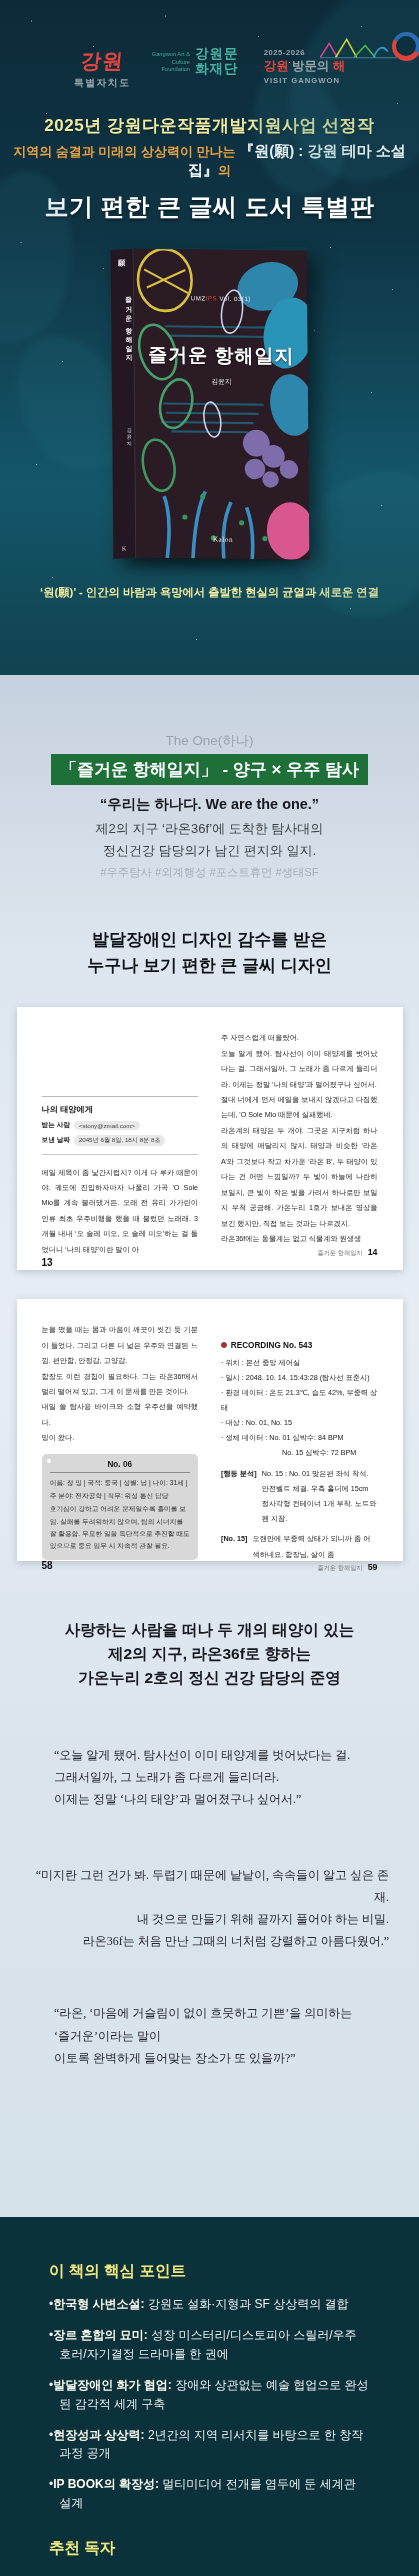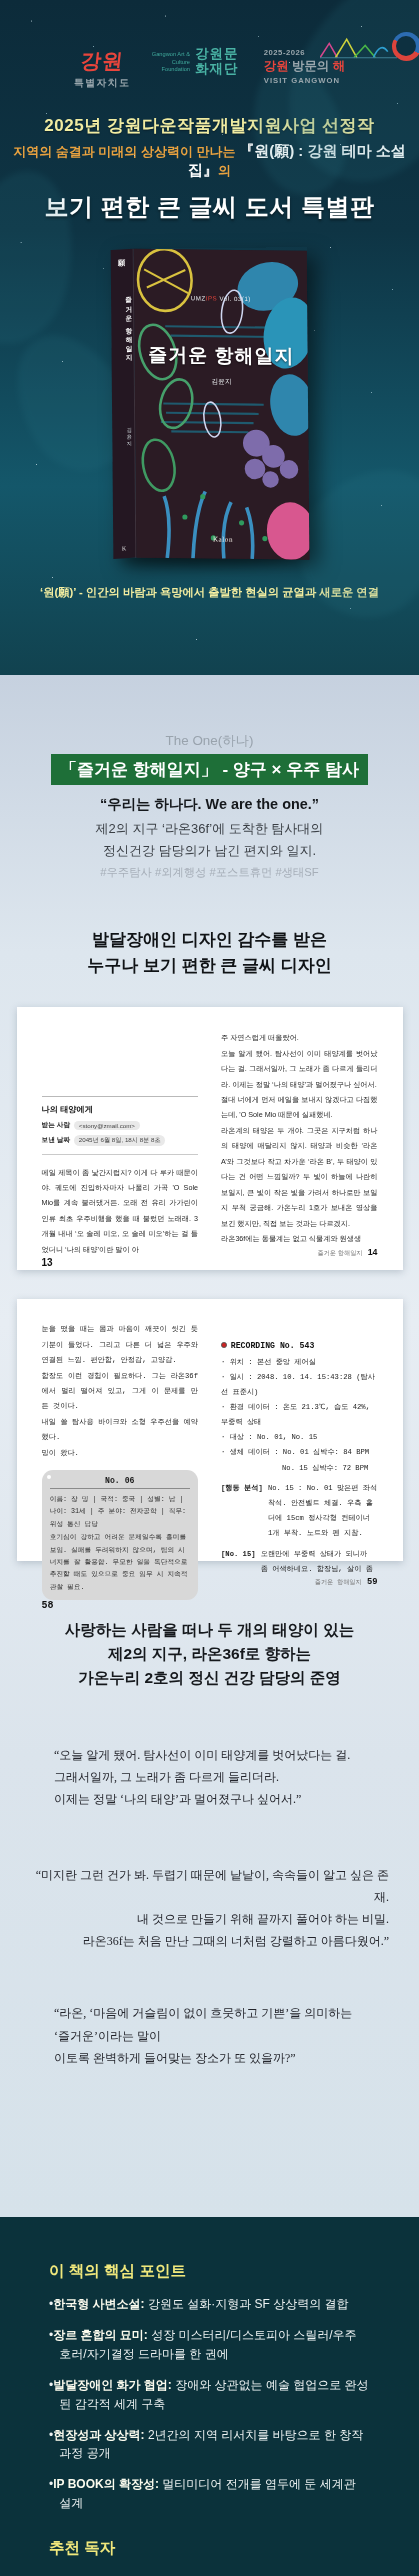--- a/index.html
+++ b/index.html
@@ -64,34 +64,34 @@
   .green-title-wrap{text-align:center;margin-top:4.1px;}
   .green-title{display:inline-block;background:#1e6f38;color:#fff;font-size:17px;font-weight:800;padding:3.6px 9.3px 4.6px;}
   .big-quote{margin-top:9.3px;text-align:center;font-size:14.4px;font-weight:800;color:#15181c;}
   .desc-line{margin-top:6.2px;text-align:center;font-size:13px;color:#3a3f45;}
   .desc-line + .desc-line{margin-top:4.1px;}
   .hashtags{margin-top:5.2px;text-align:center;font-size:11.3px;color:#a6aeb8;}
   .sec-heading{margin-top:47px;text-align:center;font-size:17px;font-weight:800;color:#101316;line-height:1.5;}
   .spread{width:386px;margin:29px auto 0;background:#ffffff;box-shadow:0 2.1px 7.2px rgba(60,80,100,.25);display:flex;padding:23px 25px 13.4px;box-sizing:border-box;gap:23px;}
   .spread .col{width:50%;position:relative;display:flex;flex-direction:column;justify-content:space-between;}
   .spread1{height:263px;}
-  .spread2{height:262px;font-family:Liberation Mono, monospace;}
+  .spread2{height:262px;}
   .bodytext{font-size:7.2px;line-height:2.15;color:#222;text-align:justify;}
   .email-block{margin-top:66px;}
   .hr{border-top:0.5px solid #b9b9b9;margin:0 0 7.2px;}
   .hr2{border-top:0.5px solid #cacaca;margin:8.2px 0 9.3px;}
   .email-title{font-size:8.2px;font-weight:bold;color:#111;margin-bottom:6.2px;}
   .meta-row{display:flex;align-items:center;gap:4.1px;margin-bottom:4.6px;}
   .meta-label{font-size:6.7px;font-weight:bold;color:#222;}
   .chip{background:#e9e9e9;border-radius:5.7px;padding:1px 4.6px;font-size:6.2px;color:#444;}
   .pagenum-l{margin-top:auto;font-size:10px;font-weight:bold;color:#111;}
   .pagenum-r{margin-top:auto;text-align:right;font-size:8.8px;font-weight:bold;color:#111;}
   .pagenum-r .ftitle{font-size:6.2px;font-weight:normal;color:#777;margin-right:5.2px;}
   .p-gap{height:13.4px;}
-  .char-card{background:#d8d8d8;border-radius:11px;padding:6.2px 8.2px 7.2px;margin-top:8.2px;position:relative;}
+  .char-card{background:#d8d8d8;border-radius:5px;padding:6.2px 8.2px 7.2px;margin-top:8.2px;position:relative;}
   .char-card .punch{position:absolute;left:5.2px;top:5.2px;width:4.1px;height:4.1px;border-radius:50%;background:#fff;}
   .card-no{text-align:center;font-size:8.2px;font-weight:800;color:#1a1a1a;border-bottom:0.8px solid #8a8a8a;padding-bottom:3.1px;margin-bottom:4.1px;}
   .card-info{font-size:6.7px;line-height:1.85;color:#2a2a2a;}
   .card-desc{font-size:6.7px;line-height:1.85;color:#2a2a2a;margin-top:1px;}
   .rec-bar{height:2.6px;background:#1a1a1a;margin-bottom:18.5px;}
   .rec-title{font-size:8.2px;font-weight:800;color:#111;margin-bottom:5.2px;display:flex;align-items:center;gap:4.1px;}
   .rec-dot{width:5.7px;height:5.7px;border-radius:50%;background:#cc2424;border:1px solid #555;box-sizing:border-box;display:inline-block;}
   .rec-meta{font-size:7.2px;line-height:2.1;color:#222;}
   .rec-meta .indent{padding-left:61px;}
   .dlg-row{display:flex;gap:5.2px;font-size:7.2px;line-height:2.1;color:#222;margin-top:5.2px;}

